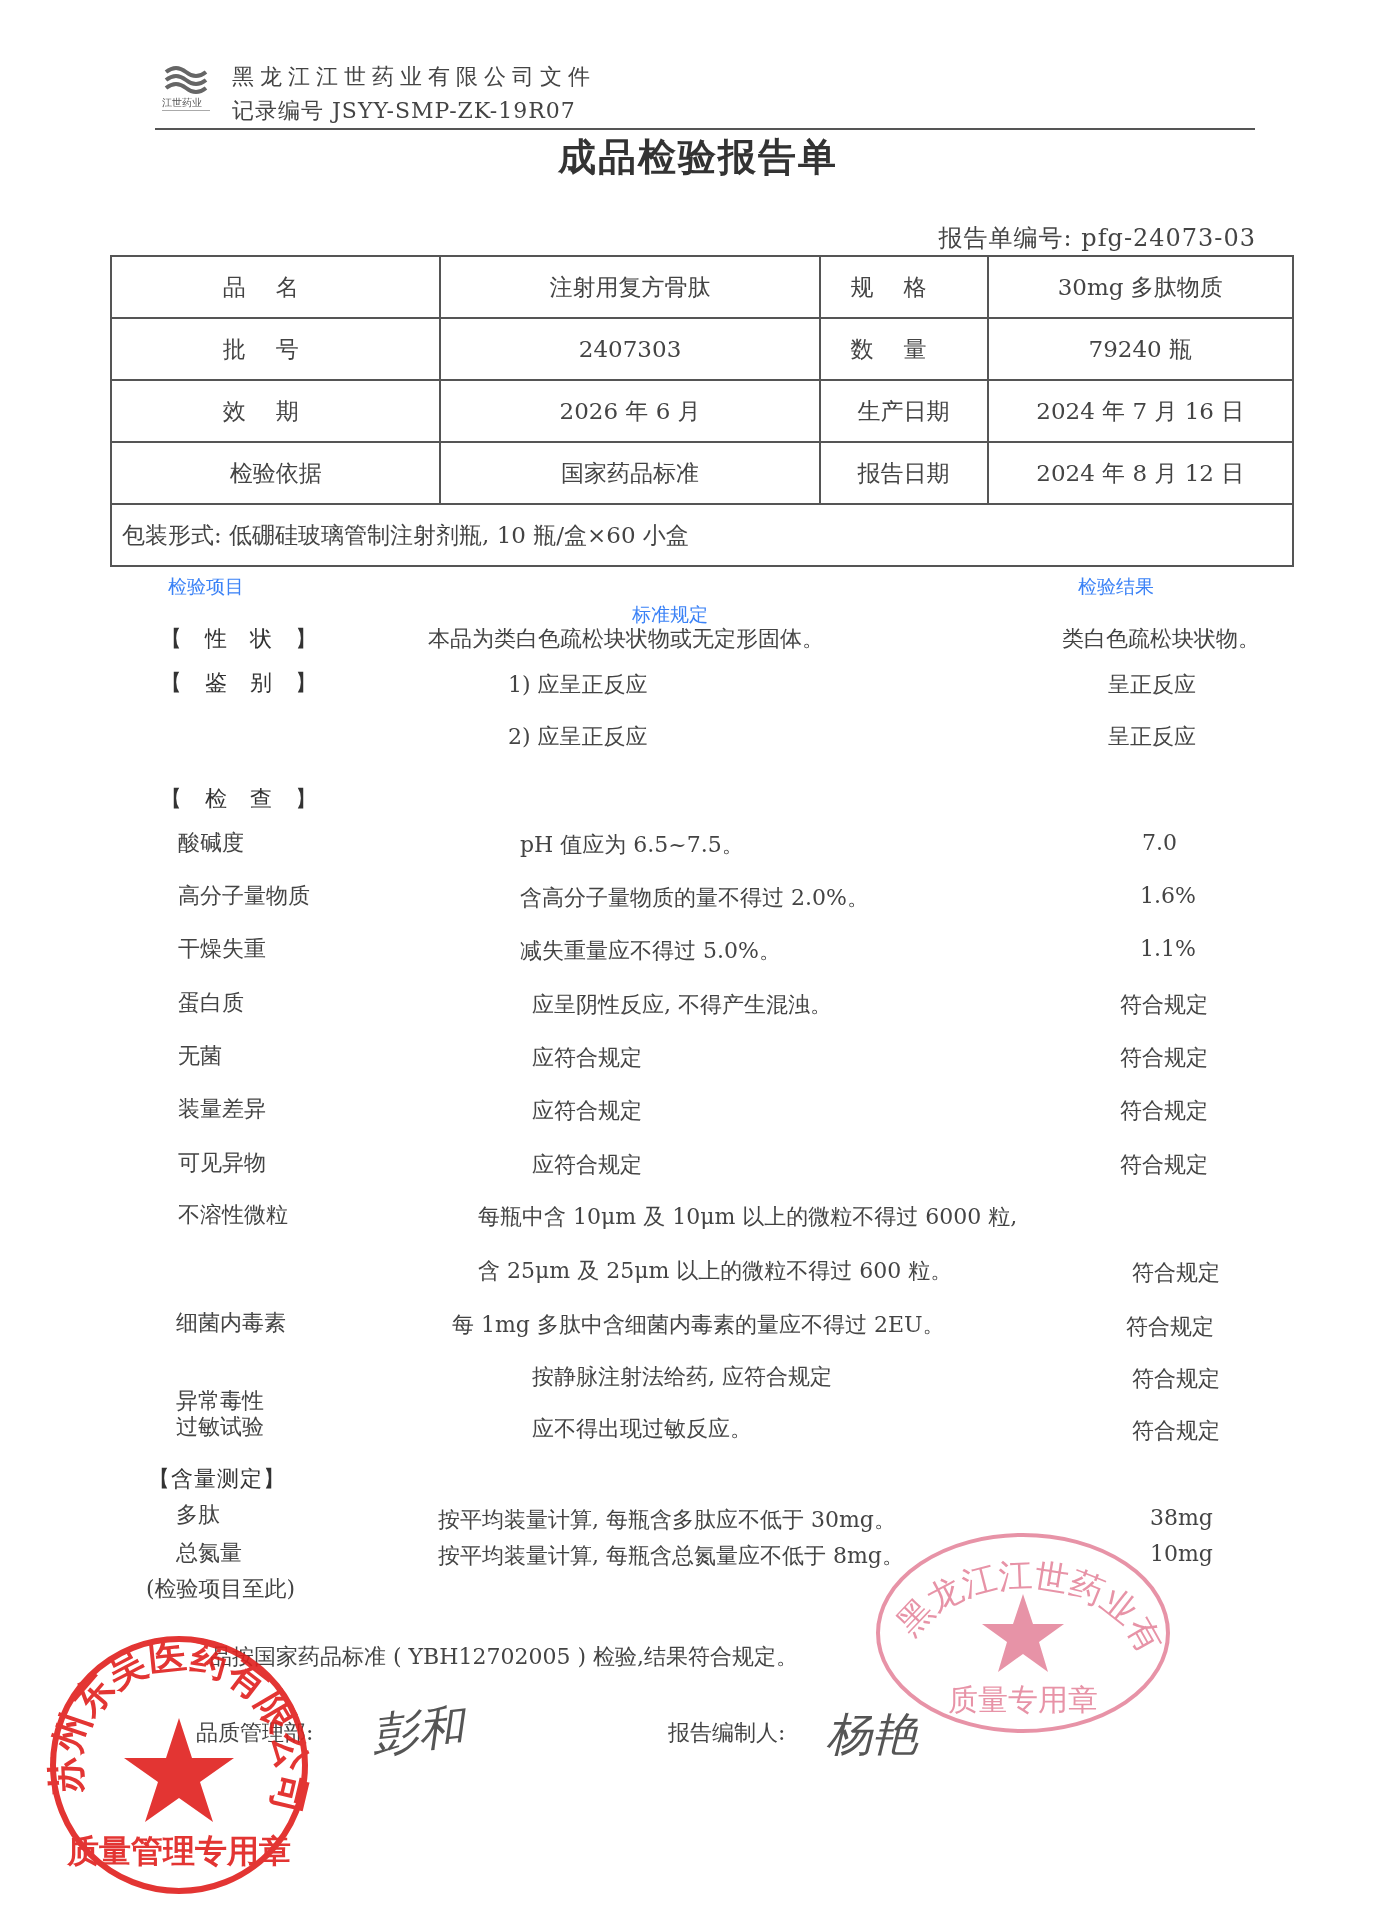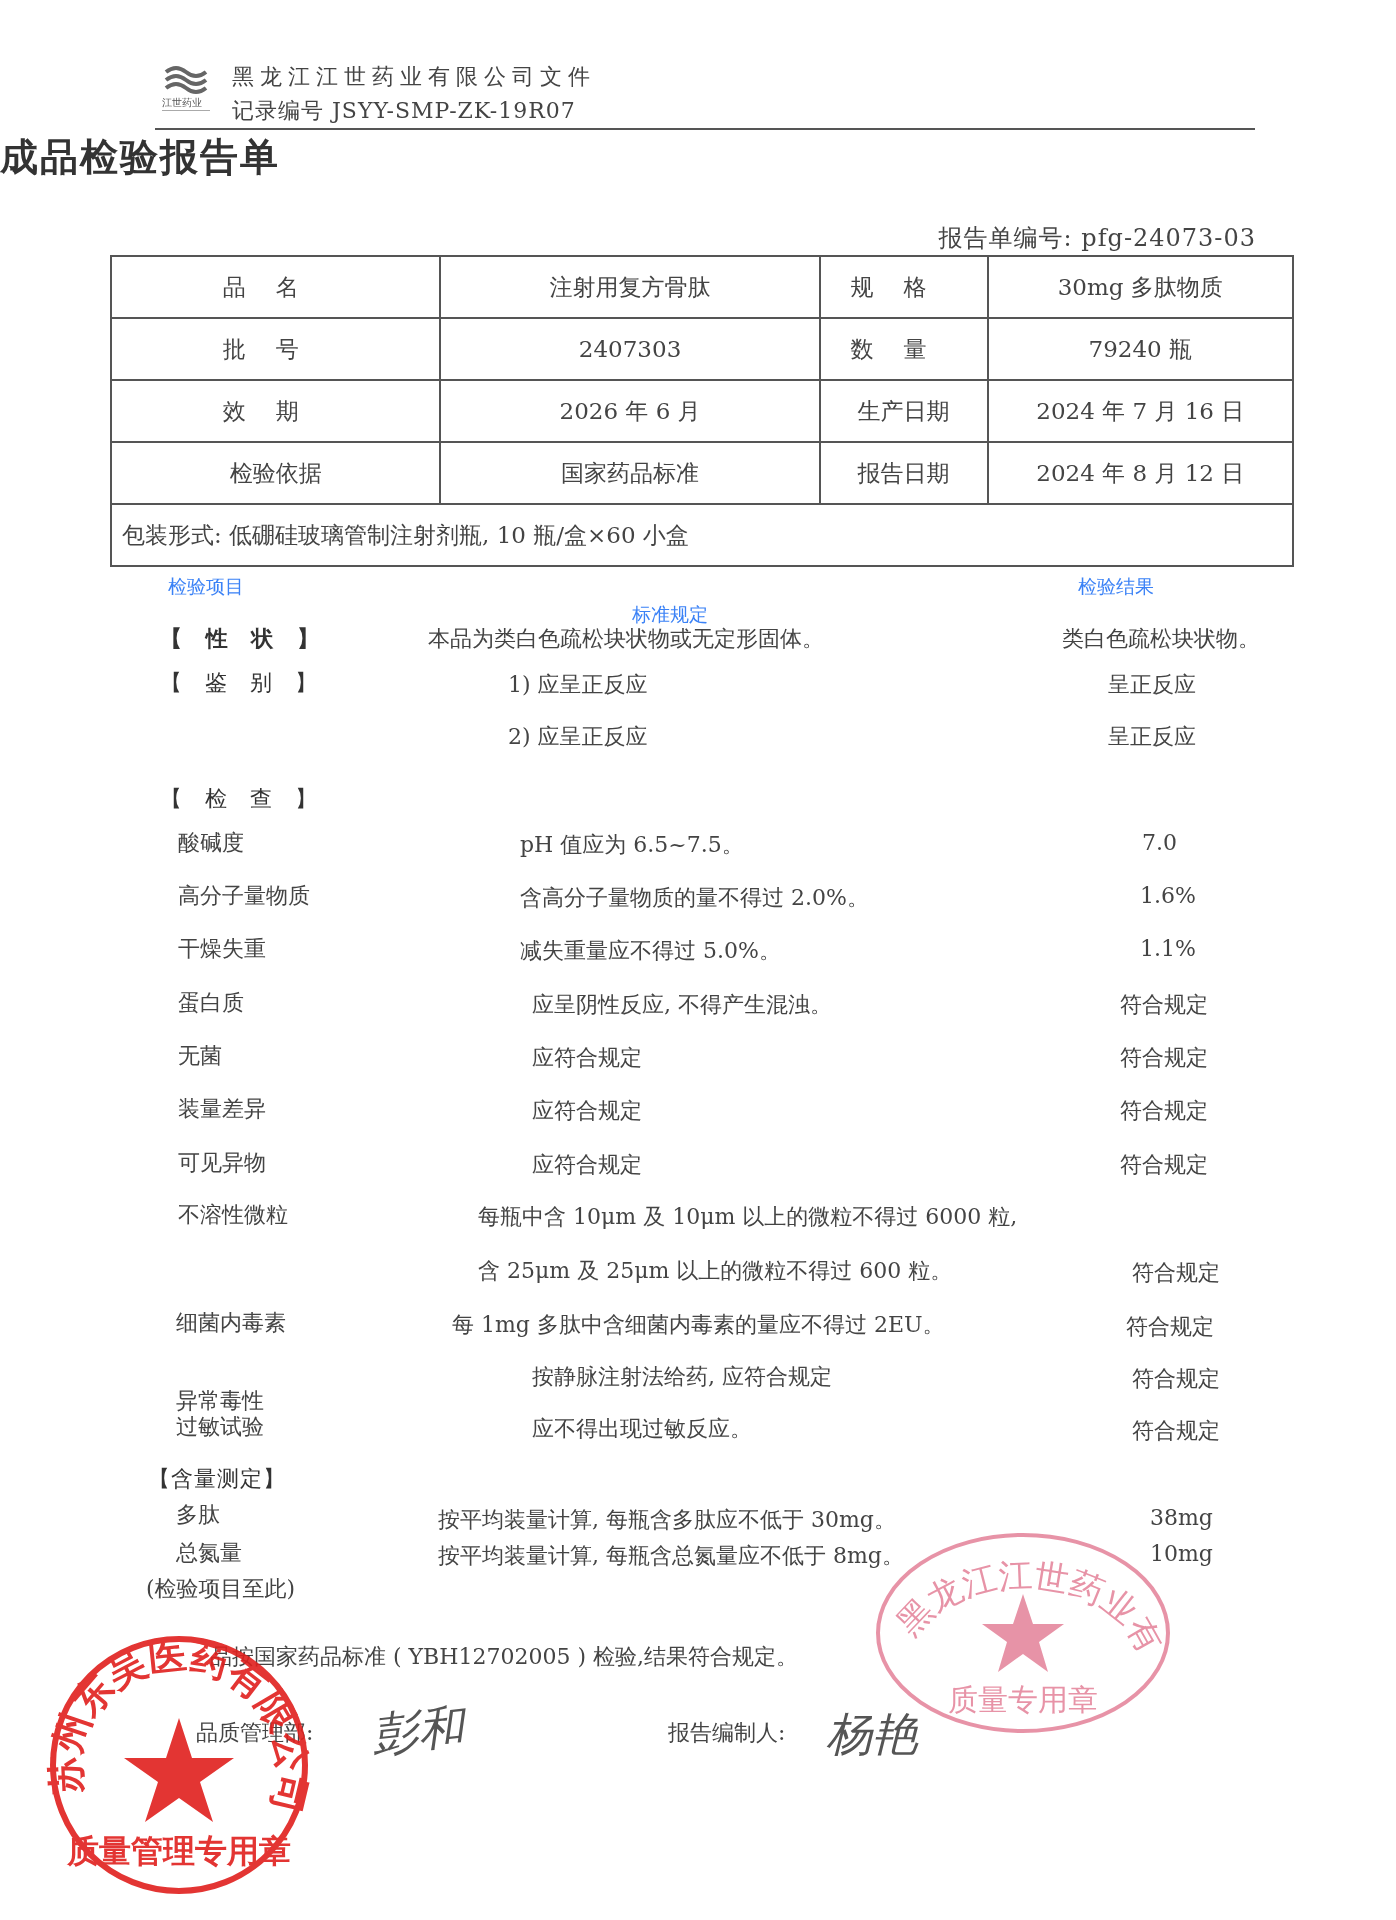--- a/index.html
+++ b/index.html
@@ -5,21 +5,21 @@
   html, body { margin:0; padding:0; }
   body {
     width:1396px; height:1920px; background:#ffffff; position:relative; overflow:hidden;
     font-family:"DejaVu Serif","Liberation Serif",serif; color:#3a3a3a;
   }
   .abs { position:absolute; white-space:nowrap; }
   .logo { left:160px; top:62px; width:56px; height:54px; }
   .hdr-company { left:232px; top:62px; font-size:22px; letter-spacing:6px; color:#444; }
   .hdr-record { left:232px; top:96px; font-size:22px; letter-spacing:1px; color:#444; }
   .hdr-rule { left:155px; top:128px; width:1100px; height:2px; background:#555; }
-  .title { left:0; width:1396px; top:132px; text-align:left; font-family:"DejaVu Sans","Liberation Sans",sans-serif; font-size:38px; font-weight:bold; color:#333; letter-spacing:2px; }
+  .title { left:0; width:1396px; top:132px; text-align:center; font-family:"DejaVu Sans","Liberation Sans",sans-serif; font-size:38px; font-weight:bold; color:#333; letter-spacing:2px; }
   .report-no { right:140px; top:222px; font-size:24px; color:#444; letter-spacing:1px; }
 
   table.info { position:absolute; left:110px; top:255px; width:1184px; border-collapse:collapse; font-size:23px; color:#444; }
   table.info td { border:2px solid #555; height:44px; text-align:center; padding:8px; }
   table.info td.lbl-wide { letter-spacing:30px; }
   table.info td.pack { text-align:left; padding-left:10px; height:44px; }
 
   .col-h { font-size:19px; top:574px; color:#3b82f6; }
   .row { font-size:22px; color:#444; }
   .sec { font-size:22px; color:#333; letter-spacing:8px; }
@@ -83,21 +83,21 @@
   <tr>
     <td colspan="4" class="pack">包装形式: 低硼硅玻璃管制注射剂瓶, 10 瓶/盒×60 小盒</td>
   </tr>
 </tbody>
   </table>
 
 <div class="abs col-h" style="left:168px;">检验项目</div>
 <div class="abs col-h" style="left:632px;margin-top:28px;">标准规定</div>
 <div class="abs col-h" style="left:1078px;">检验结果</div>
 
-<div class="abs sec" style="left:160px; top:624px;font-weight:bold;">【 性 状 】</div>
+<div class="abs sec" style="left:160px; top:624px;">【 性 状 】</div>
 <div class="abs row" style="left:428px; top:624px;">本品为类白色疏松块状物或无定形固体。</div>
 <div class="abs row" style="left:1062px; top:624px;">类白色疏松块状物。</div>
 
 <div class="abs sec" style="left:160px; top:668px;">【 鉴 别 】</div>
 <div class="abs row" style="left:508px; top:670px;">1) 应呈正反应</div>
 <div class="abs row" style="left:1108px; top:670px;">呈正反应</div>
 <div class="abs row" style="left:508px; top:722px;">2) 应呈正反应</div>
 <div class="abs row" style="left:1108px; top:722px;">呈正反应</div>
 
 <div class="abs sec" style="left:160px; top:784px;">【 检 查 】</div>

